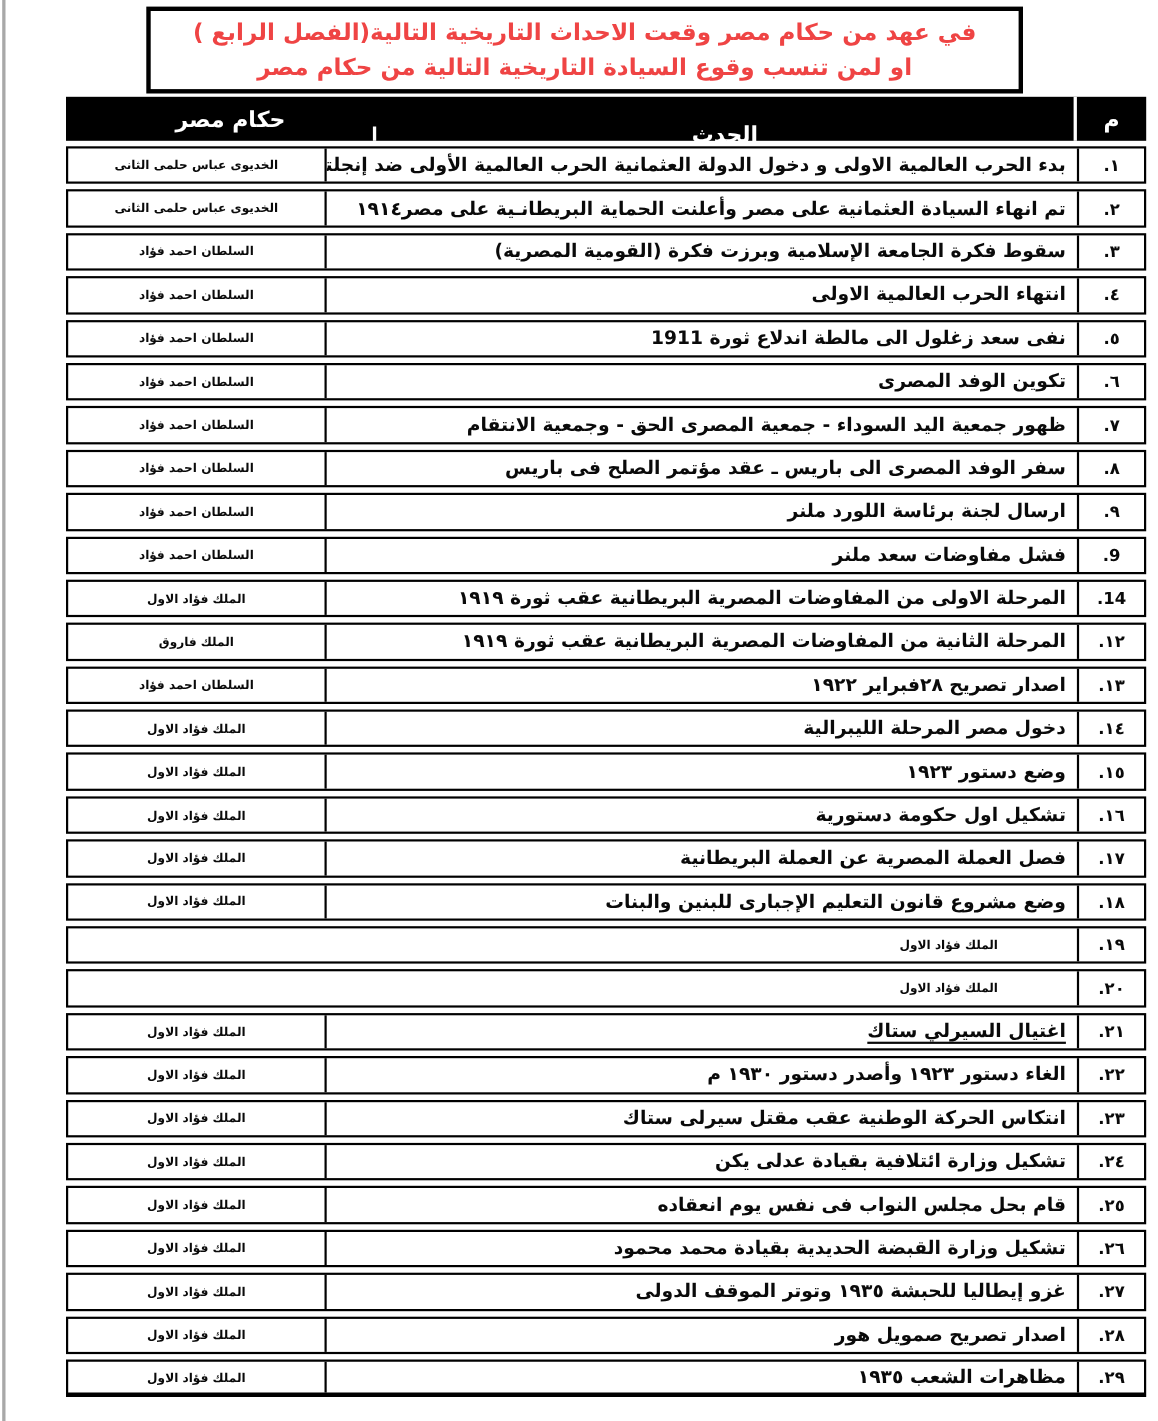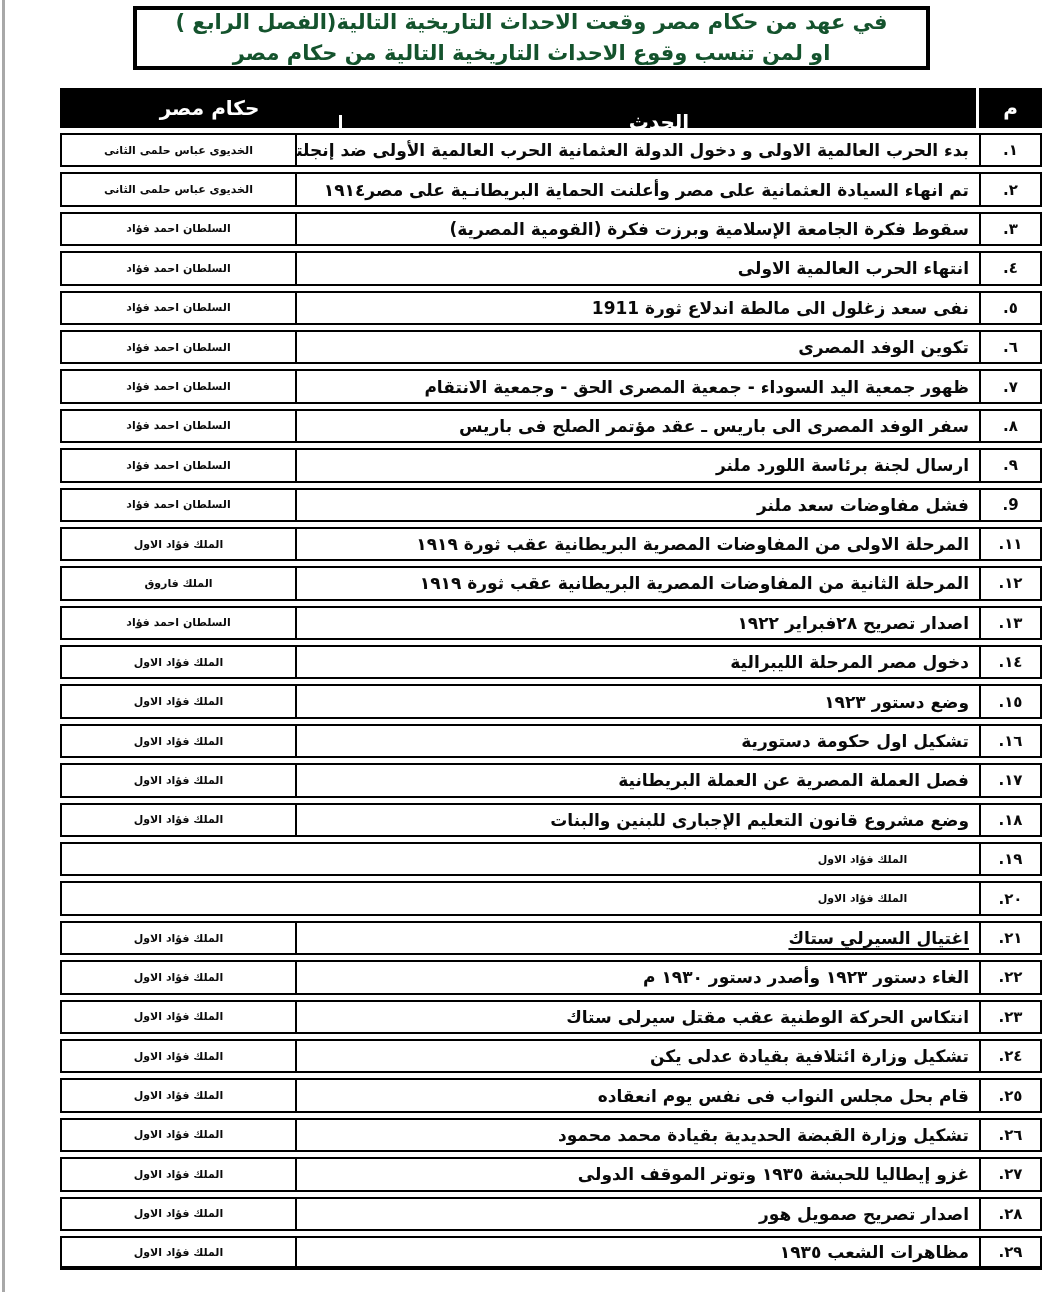--- a/index.html
+++ b/index.html
@@ -8,25 +8,25 @@
     width:1053px; height:1292px; position:relative;
     font-family:"DejaVu Sans", sans-serif;
     background:#ffffff;
     overflow:hidden;
   }
   .scan-edge {
     position:absolute; left:2px; top:0; width:3px; height:100%;
     background:#a8a8a8;
   }
   .title-box {
-    position:absolute; left:133px; top:6px; width:797px; height:64px;
+    position:absolute; left:133px; top:6px; width:797px; height:79px;
     border:4px solid #000;
     display:flex; flex-direction:column; justify-content:center; align-items:center;
     direction:rtl; text-align:center;
-    font-weight:bold; font-size:21px; line-height:1.5; color:#14532d;
+    font-weight:bold; font-size:21px; line-height:1.5; color:#ef4444;
   }
   .table-wrap {
     position:absolute; left:60px; top:88px; width:982px;
     direction:rtl;
   }
   .header-row {
     display:flex; height:40px; background:#000; color:#fff;
     font-weight:bold; font-size:20px; align-items:stretch;
   }
   .h-cell { display:flex; align-items:center; justify-content:center; }
@@ -59,21 +59,21 @@
   }
   .underline { text-decoration:underline; text-decoration-thickness:2px; text-underline-offset:4px;padding-left:48px; }
 </style>
 </head>
 <body>
 
 <div class="scan-edge"></div>
 
 <div class="title-box">
   <div>في عهد من حكام مصر  وقعت الاحداث التاريخية التالية(الفصل الرابع )</div>
-  <div>او لمن تنسب وقوع الاحداث التاريخية التالية من حكام مصر</div>
+  <div>او لمن تنسب وقوع السيادة التاريخية التالية من حكام مصر</div>
 </div>
 
 <div class="table-wrap">
   <div class="header-row">
     <div class="h-cell h-num">م</div>
     <div class="h-cell h-event">الحدث</div>
     <div class="h-cell h-ruler">حكام مصر</div>
   </div>
   <div class="rows">
       <div class="row">
@@ -120,21 +120,21 @@
     <div class="c-num">٩.</div>
     <div class="c-event">ارسال لجنة برئاسة اللورد ملنر</div>
     <div class="c-ruler">السلطان احمد فؤاد</div>
   </div>
       <div class="row">
     <div class="c-num">9.</div>
     <div class="c-event">فشل مفاوضات سعد ملنر</div>
     <div class="c-ruler">السلطان احمد فؤاد</div>
   </div>
       <div class="row">
-    <div class="c-num">١١.</div>
+    <div class="c-num">14.</div>
     <div class="c-event">المرحلة الاولى من المفاوضات المصرية البريطانية عقب ثورة ١٩١٩</div>
     <div class="c-ruler">الملك فؤاد الاول</div>
   </div>
       <div class="row">
     <div class="c-num">١٢.</div>
     <div class="c-event">المرحلة الثانية  من المفاوضات المصرية البريطانية عقب ثورة ١٩١٩</div>
     <div class="c-ruler">الملك فاروق</div>
   </div>
       <div class="row">
     <div class="c-num">١٣.</div>

